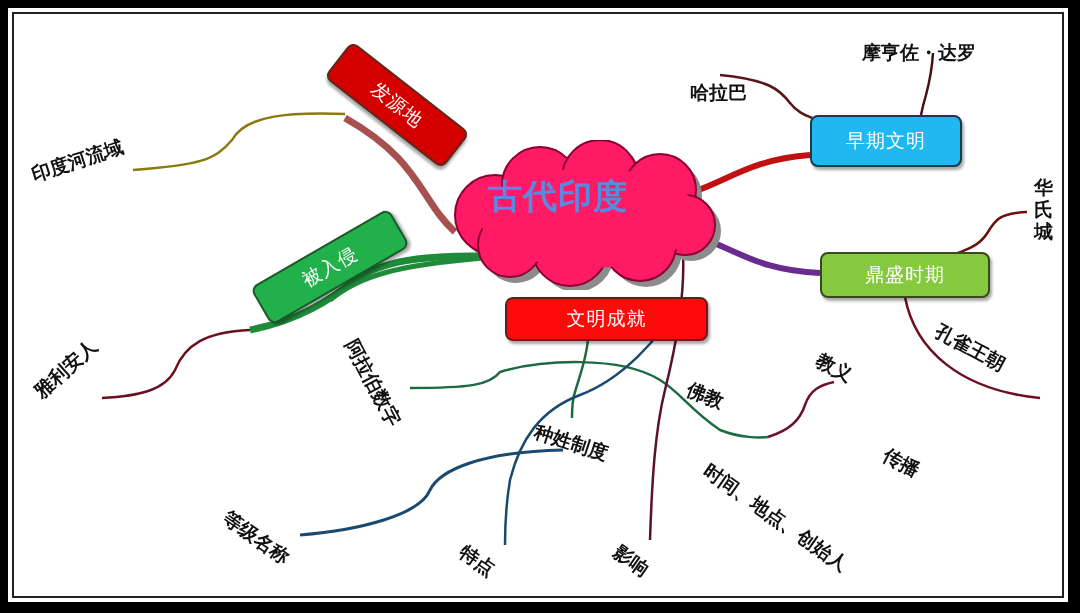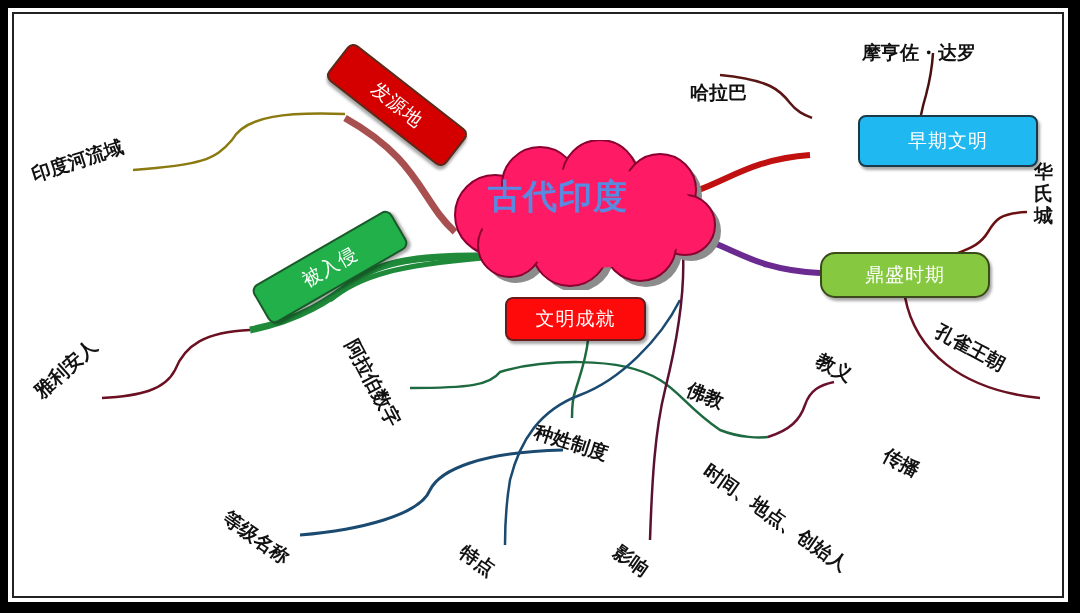--- a/index.html
+++ b/index.html
@@ -77,35 +77,35 @@
   </g>
 </svg>
 <div class="center-text">古代印度</div>
 
 <div class="node" style="left:322px;top:82px;width:150px;height:46px;background:#d40000;transform:rotate(38deg);">
     <span>发源地</span>
   </div>
 <div class="node" style="left:250px;top:245px;width:160px;height:44px;background:#22b04a;border-color:#1a5a2a;transform:rotate(-30deg);">
     <span>被入侵</span>
   </div>
-<div class="node" style="left:858px;top:115px;width:180px;height:52px;background:#1fb8f0;border-color:#1a3a4a;">
+<div class="node" style="left:810px;top:115px;width:152px;height:52px;background:#1fb8f0;border-color:#1a3a4a;">
     <span>早期文明</span>
   </div>
-<div class="node" style="left:820px;top:252px;width:170px;height:46px;background:#86c940;border-color:#3a4a1a;border-radius:15px;">
+<div class="node" style="left:820px;top:252px;width:170px;height:46px;background:#86c940;border-color:#3a4a1a;">
     <span>鼎盛时期</span>
   </div>
-<div class="node" style="left:505px;top:297px;width:141px;height:44px;background:#ff0a0a;border-color:#6a1a1a;">
+<div class="node" style="left:505px;top:297px;width:203px;height:44px;background:#ff0a0a;border-color:#6a1a1a;">
     <span>文明成就</span>
   </div>
 
 <div class="lbl" style="left:30px;top:148px;transform:rotate(-18deg);">印度河流域</div>
 <div class="lbl" style="left:28px;top:356px;transform:rotate(-42deg);">雅利安人</div>
 <div class="lbl" style="left:690px;top:38px;margin-top:42px;">哈拉巴</div>
 <div class="lbl" style="left:862px;top:40px;">摩亨佐・达罗</div>
-<div class="lbl" style="left:1034px;top:160px;width:20px;white-space:normal;line-height:22px;">华氏城</div>
+<div class="lbl" style="left:1034px;top:176px;width:20px;white-space:normal;line-height:22px;">华氏城</div>
 <div class="lbl" style="left:932px;top:335px;transform:rotate(28deg);">孔雀王朝</div>
 <div class="lbl" style="left:325px;top:370px;transform:rotate(62deg);">阿拉伯数字</div>
 <div class="lbl" style="left:533px;top:430px;transform:rotate(18deg);">种姓制度</div>
 <div class="lbl" style="left:218px;top:525px;transform:rotate(35deg);">等级名称</div>
 <div class="lbl" style="left:458px;top:548px;transform:rotate(35deg);">特点</div>
 <div class="lbl" style="left:612px;top:548px;transform:rotate(35deg);">影响</div>
 <div class="lbl" style="left:686px;top:383px;transform:rotate(22deg);">佛教</div>
 <div class="lbl" style="left:815px;top:355px;transform:rotate(28deg);">教义</div>
 <div class="lbl" style="left:882px;top:450px;transform:rotate(28deg);">传播</div>
 <div class="lbl" style="left:690px;top:505px;transform:rotate(35deg);">时间、地点、创始人</div>

